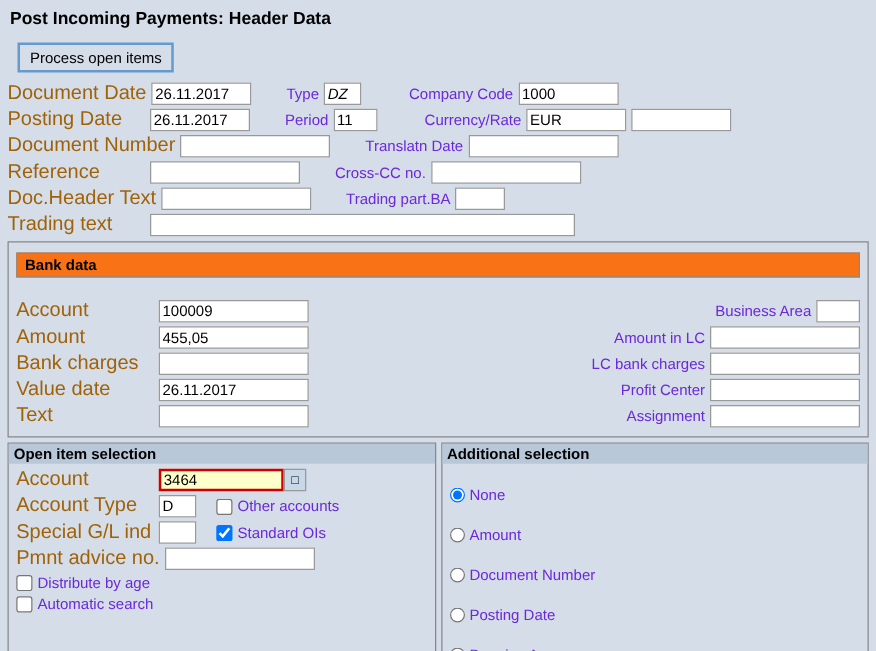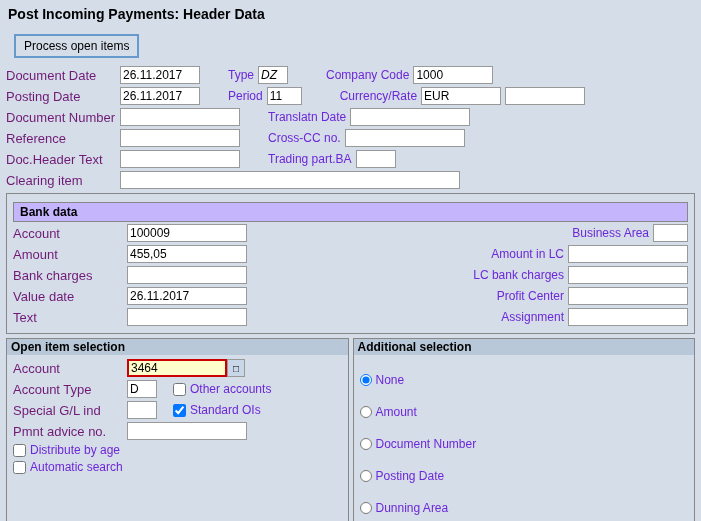--- a/index.html
+++ b/index.html
@@ -32,45 +32,45 @@
       background: #d4dde8;
       padding: 2px 6px;
     }
     .form-row {
       display: flex;
       align-items: center;
       margin-bottom: 3px;
       gap: 4px;
     }
     .label {
-      color: #701a75;
+      color: #a16207;
       min-width: 110px;
-      font-size: 13px;
+      font-size: 16px;
     }
     .label-sm {
       color: #6d28d9;
       font-size: 12px;
     }
     .input-field {
       border: 1px solid #999;
       background: #fff;
       height: 18px;
       font-size: 12px;
       padding: 1px 2px;
     }
     .input-sm { width: 80px; }
     .input-md { width: 120px; }
     .input-type { width: 30px; font-style: italic; }
     .section-header {
-      background: #c4b5fd;
+      background: #f97316;
       border: 1px solid #888;
       padding: 2px 6px;
       font-size: 12px;
       font-weight: bold;
-      margin: 4px 0 2px 0;
+      margin: 4px 0 18px 0;
     }
     .bottom-section {
       display: flex;
       gap: 4px;
       margin-top: 4px;
     }
     .panel {
       border: 1px solid #888;
       background: #d4dde8;
       padding: 4px 6px;
@@ -187,21 +187,21 @@
 
     <div class="form-row">
       <span class="label">Doc.Header Text</span>
       <input class="input-field input-md" value="" style="">
       <span style="width:20px;"></span>
       <span class="label-sm">Trading part.BA</span>
       <input class="input-field" style="width: 40px;" value="">
     </div>
 
     <div class="form-row">
-      <span class="label">Clearing item</span>
+      <span class="label">Trading text</span>
       <input class="input-field" style="width: 340px;" value="">
     </div>
 
     <div class="bank-section">
       <div class="section-header">Bank data</div>
 
       <div class="form-row">
         <span class="label">Account</span>
         <input class="input-field input-md" value="100009" style="">
         <span style="flex:1;"></span>

